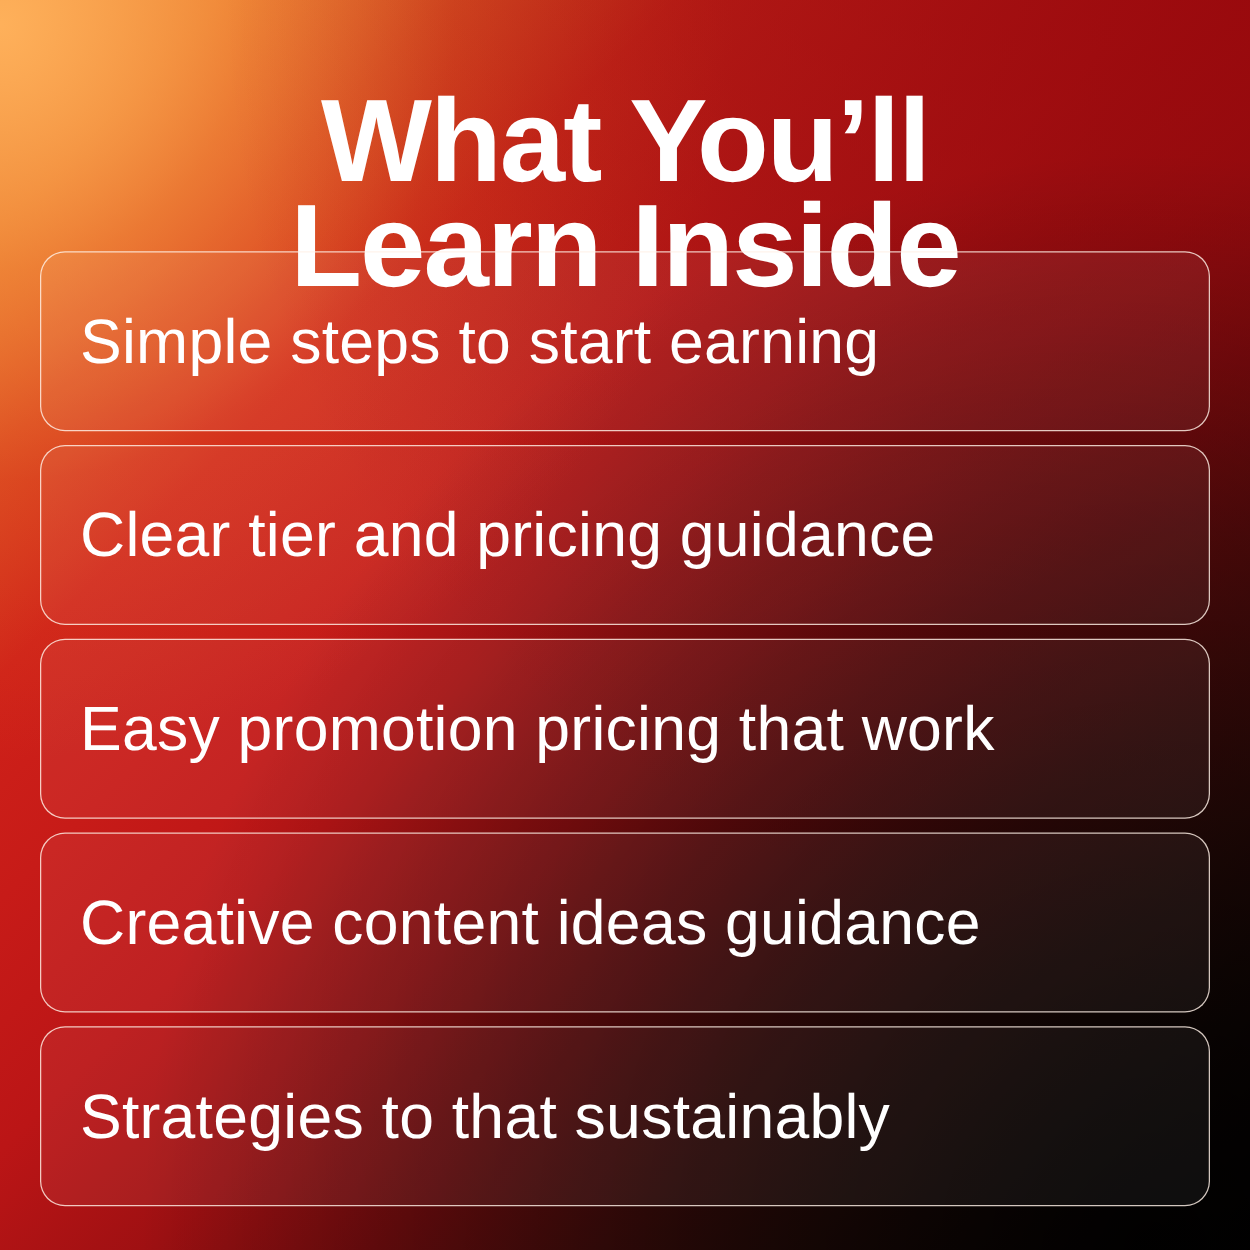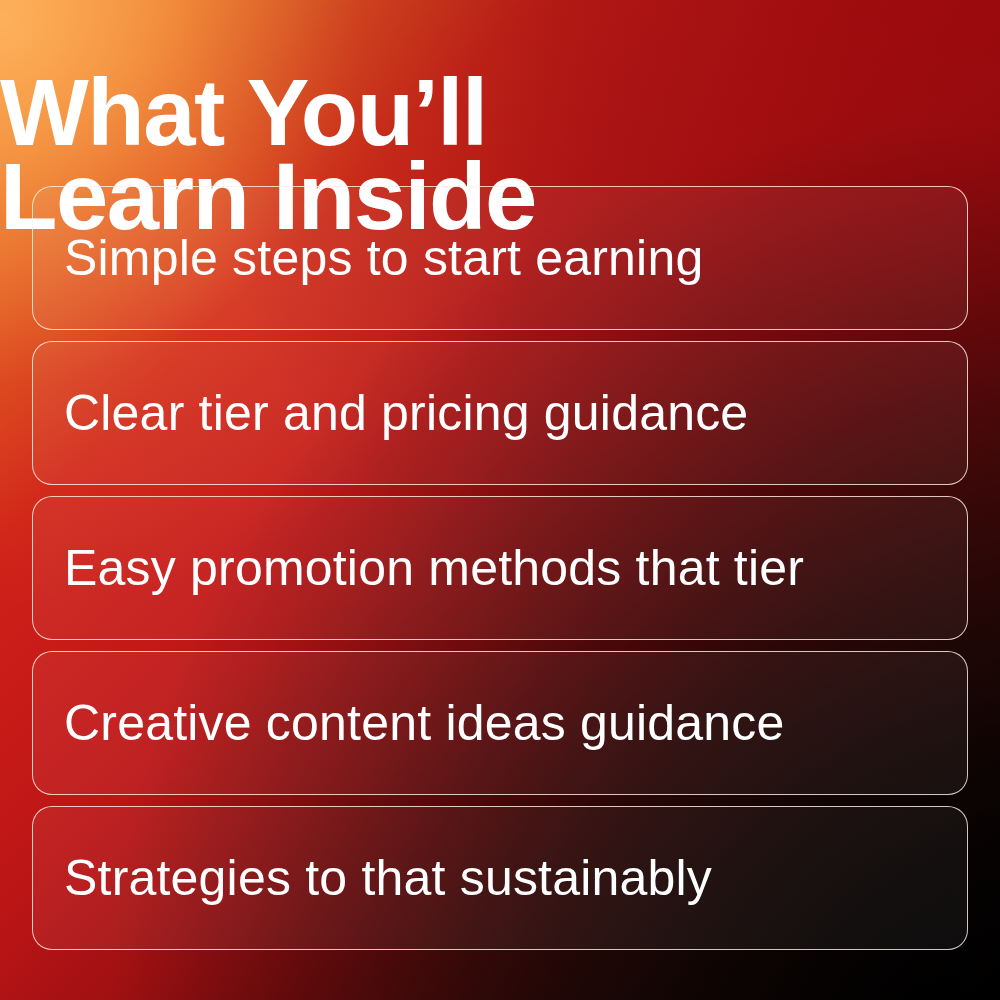--- a/index.html
+++ b/index.html
@@ -54,34 +54,34 @@
     width: 100%;
     height: 100%;
     box-sizing: border-box;
   }
 
   .headline {
     position: absolute;
     left: 0;
     right: 0;
     top: 8px;
-    text-align: left;
+    text-align: center;
     color: #ffffff;
     font-weight: bold;
     font-size: 94px;
     line-height: 84px;
     letter-spacing: -1.5px;
     white-space: pre-line;
     text-rendering: optimizeLegibility;
   }
 
   .card-list {
     position: absolute;
     left: 32px;
-    top: 186px;
+    top: 201px;
     width: 936px;
     display: flex;
     flex-direction: column;
     gap: 11px;
   }
 
   .card {
     position: relative;
     box-sizing: border-box;
     height: 144px;
@@ -115,21 +115,21 @@
 
       <div class="card">
         <span class="card-label">Simple steps to start earning</span>
       </div>
 
       <div class="card">
         <span class="card-label">Clear tier and pricing guidance</span>
       </div>
 
       <div class="card">
-        <span class="card-label">Easy promotion methods that tier</span>
+        <span class="card-label">Easy promotion pricing that work</span>
       </div>
 
       <div class="card">
         <span class="card-label">Creative content ideas guidance</span>
       </div>
 
       <div class="card">
         <span class="card-label">Strategies to that sustainably</span>
       </div>
 

